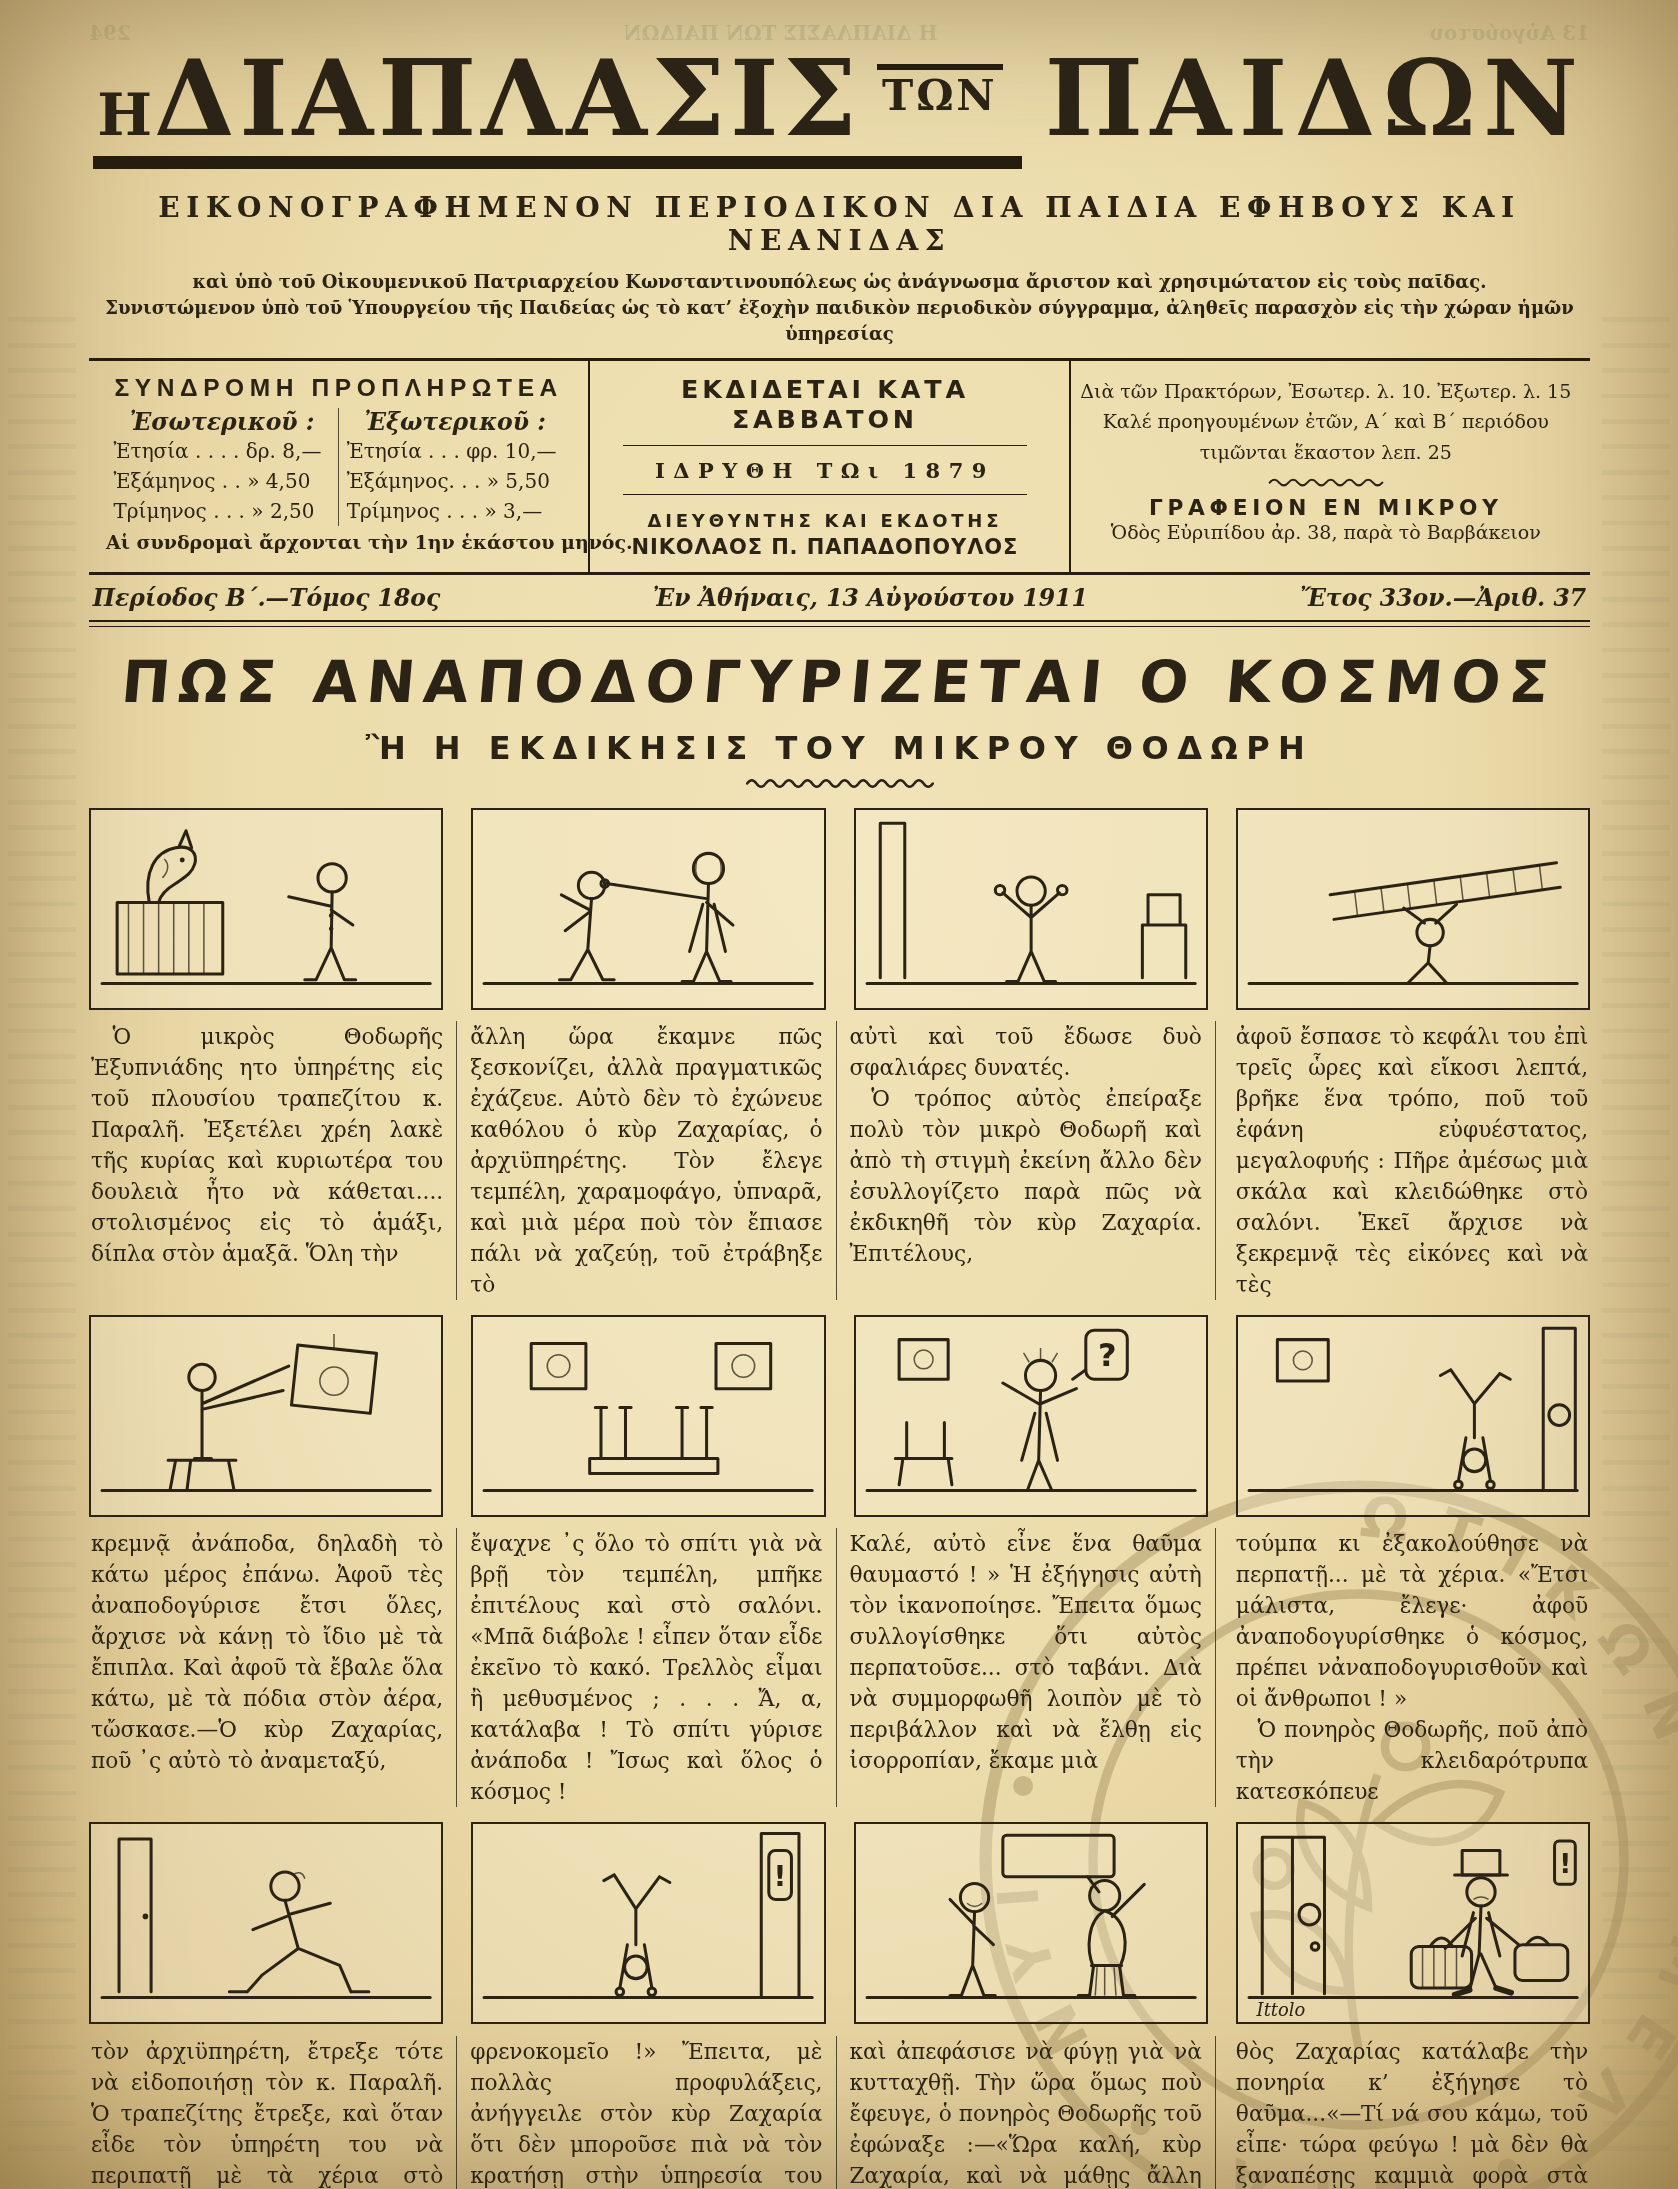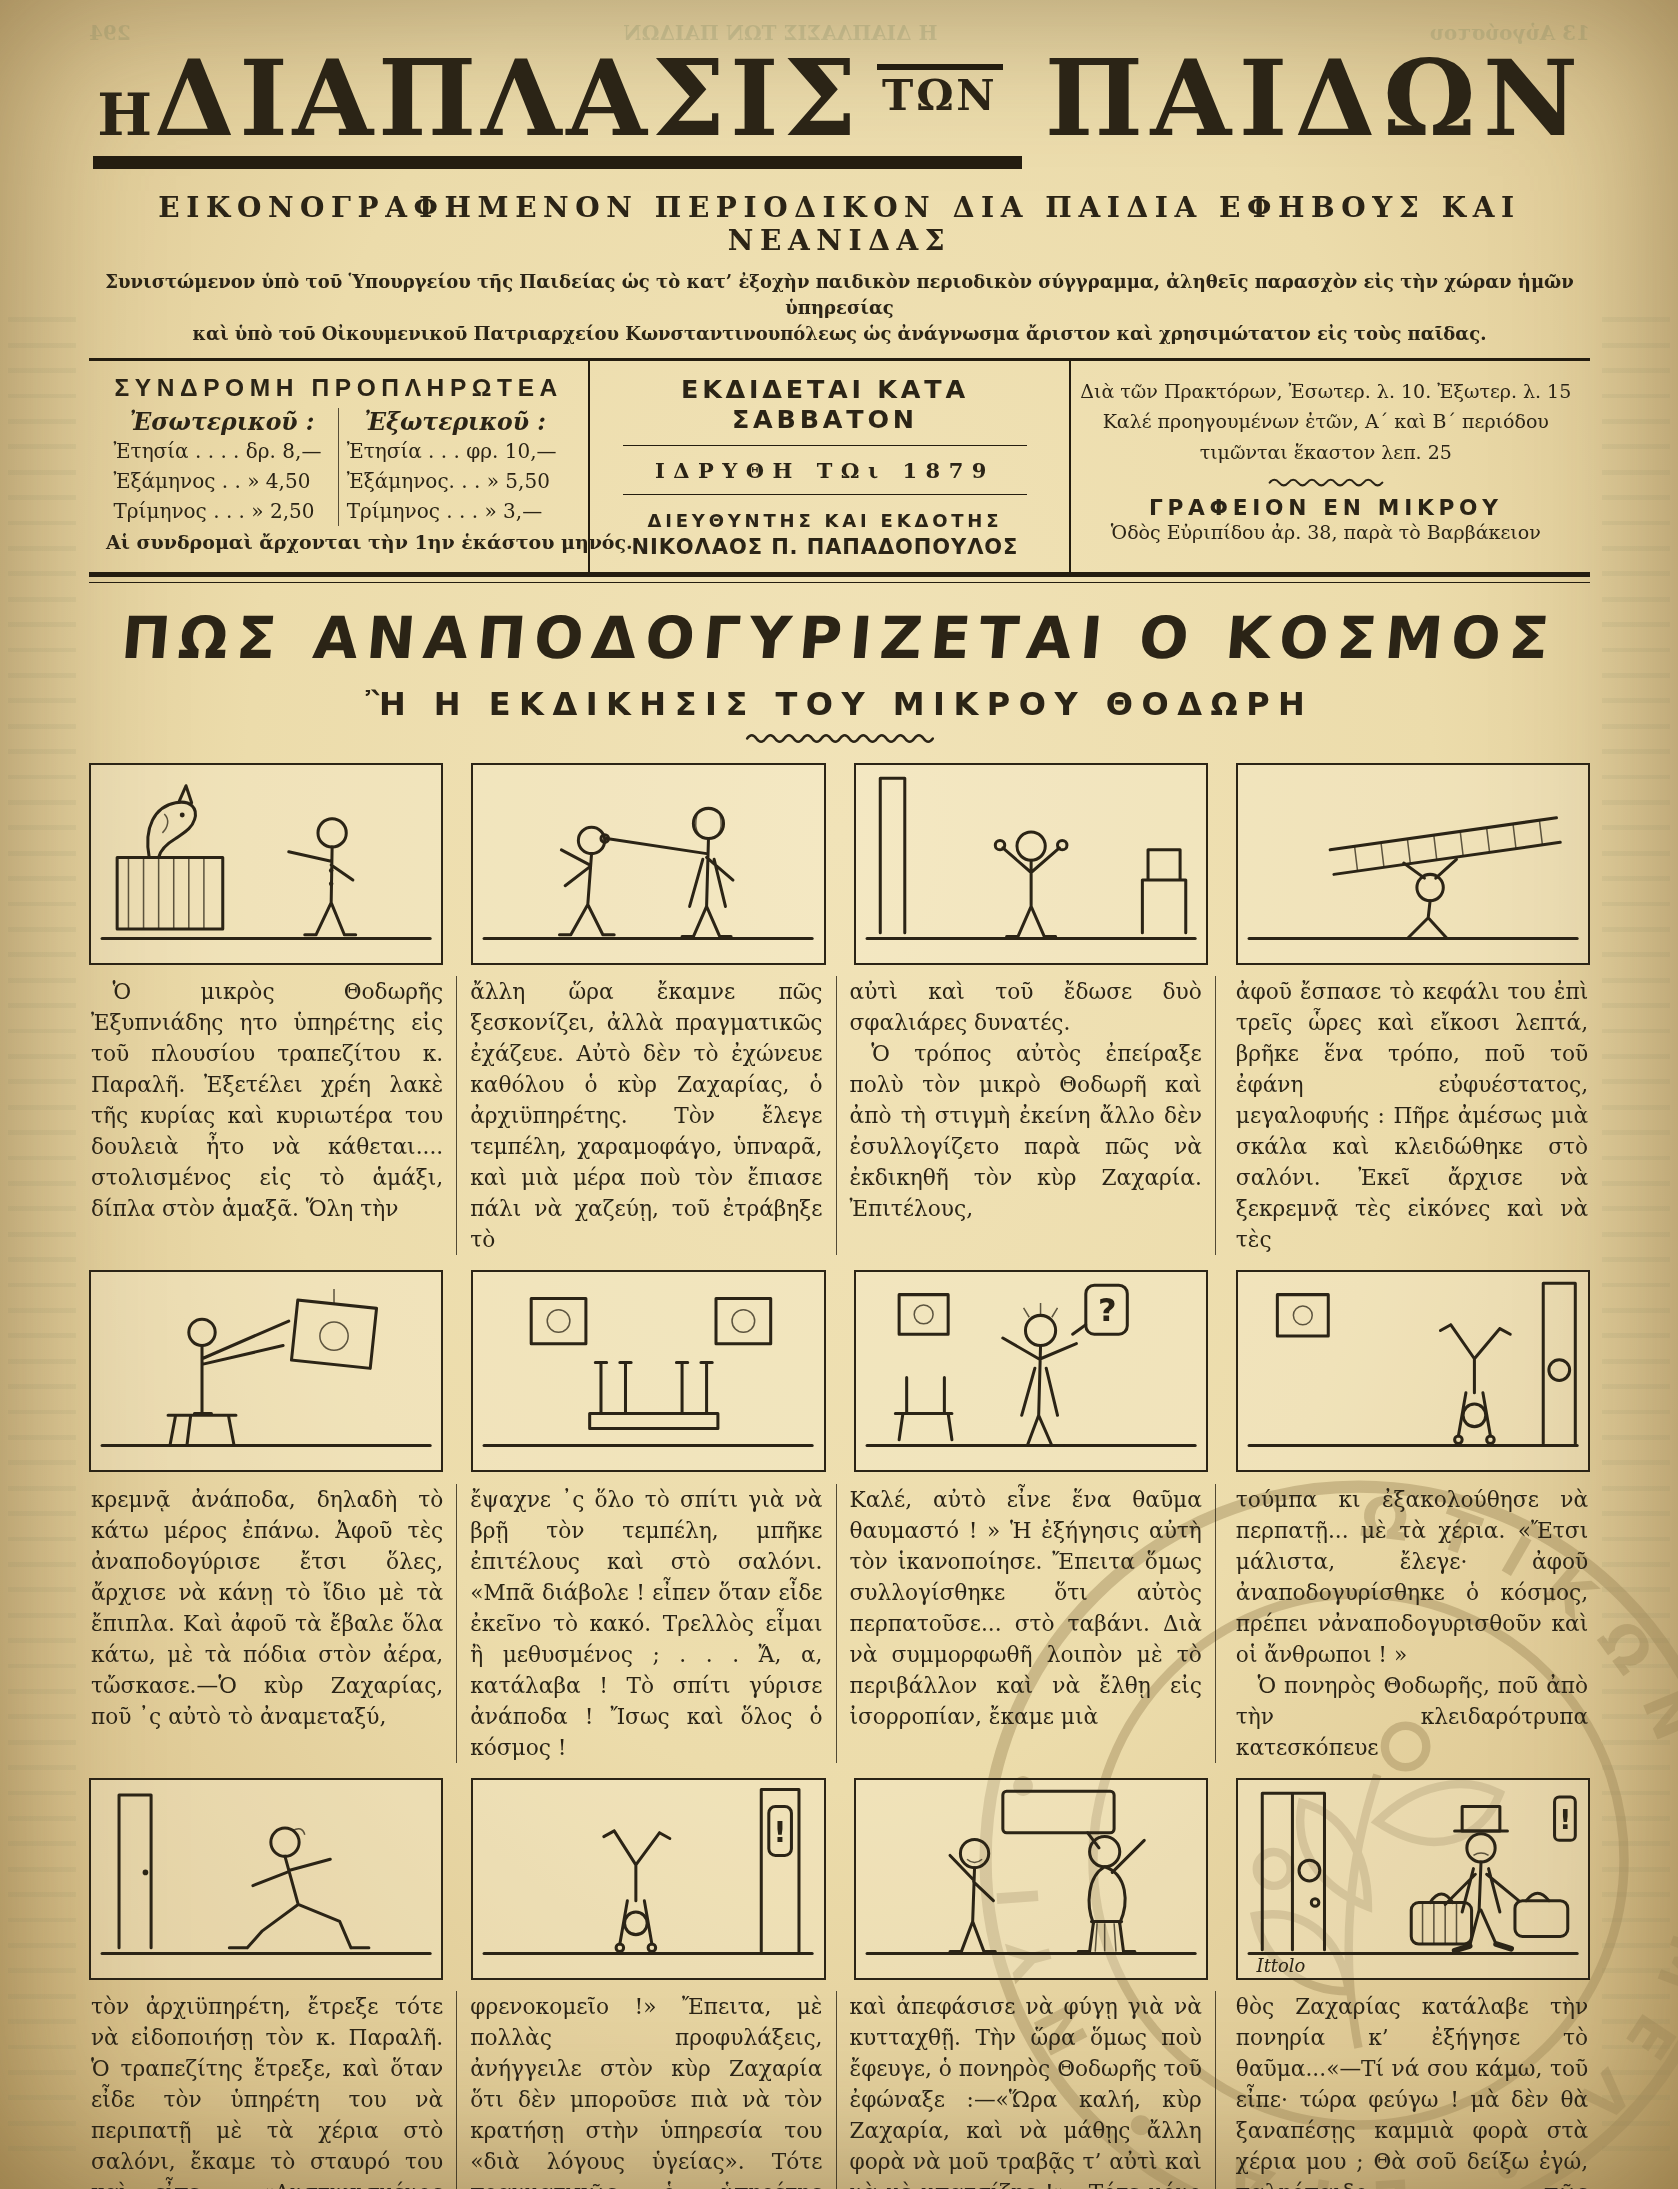--- a/index.html
+++ b/index.html
@@ -92,22 +92,22 @@
       <span>13 Αὐγούστου</span>
       <span>Η ΔΙΑΠΛΑΣΙΣ ΤΩΝ ΠΑΙΔΩΝ</span>
       <span>294</span>
     </div>
 
     <div class="masthead">
       <span class="mh-left"><span class="mh-eta">Η</span><span class="mh-main">ΔΙΑΠΛΑΣΙΣ</span><span class="mh-ton">ΤΩΝ</span></span><span class="mh-paidon">ΠΑΙΔΩΝ</span>
     </div>
     <div class="subtitle">ΕΙΚΟΝΟΓΡΑΦΗΜΕΝΟΝ ΠΕΡΙΟΔΙΚΟΝ ΔΙΑ ΠΑΙΔΙΑ ΕΦΗΒΟΥΣ ΚΑΙ ΝΕΑΝΙΔΑΣ</div>
     <div class="endorsement">
+      <div>καὶ ὑπὸ τοῦ Οἰκουμενικοῦ Πατριαρχείου Κωνσταντινουπόλεως ὡς ἀνάγνωσμα ἄριστον καὶ χρησιμώτατον εἰς τοὺς παῖδας.</div>
       <div>Συνιστώμενον ὑπὸ τοῦ Ὑπουργείου τῆς Παιδείας ὡς τὸ κατ’ ἐξοχὴν παιδικὸν περιοδικὸν σύγγραμμα, ἀληθεῖς παρασχὸν εἰς τὴν χώραν ἡμῶν ὑπηρεσίας</div>
-      <div>καὶ ὑπὸ τοῦ Οἰκουμενικοῦ Πατριαρχείου Κωνσταντινουπόλεως ὡς ἀνάγνωσμα ἄριστον καὶ χρησιμώτατον εἰς τοὺς παῖδας.</div>
     </div>
 
     <div class="infobar">
       <div class="cell cell-sub">
         <div class="sub-title">ΣΥΝΔΡΟΜΗ ΠΡΟΠΛΗΡΩΤΕΑ</div>
         <div class="sub-cols">
           <div class="sub-col">
             <div class="sub-label">Ἐσωτερικοῦ :</div>
             <div class="sub-row">Ἐτησία . . . . δρ. 8,—</div>
             <div class="sub-row">Ἐξάμηνος . .  »  4,50</div>
@@ -139,20 +139,25 @@
         <div class="squig-wrap">
           <svg width="122" height="11.3" viewBox="0 0 130 12">
               <path class="ink" style="stroke-width:2.2" d="M5 7 Q10 1 15 7 T25 7 T35 7 T45 7 T55 7 T65 7 T75 7 T85 7 T95 7 T105 7 T115 7 T125 7"></path>
             </svg>
         </div>
         <div class="office1">ΓΡΑΦΕΙΟΝ ΕΝ ΜΙΚΡΟΥ</div>
         <div class="office2">Ὁδὸς Εὐριπίδου ἀρ. 38, παρὰ τὸ Βαρβάκειον</div>
       </div>
     </div>
 
+    <div class="dateline">
+      <span>Περίοδος Β΄.—Τόμος 18ος</span>
+      <span>Ἐν Ἀθήναις, 13 Αὐγούστου 1911</span>
+      <span>Ἔτος 33ον.—Ἀριθ. 37</span>
+    </div>
     <div class="rule-double"></div>
 
     <div class="headline">ΠΩΣ ΑΝΑΠΟΔΟΓΥΡΙΖΕΤΑΙ Ο ΚΟΣΜΟΣ</div>
     <div class="subheadline">Ἢ Η ΕΚΔΙΚΗΣΙΣ ΤΟΥ ΜΙΚΡΟΥ ΘΟΔΩΡΗ</div>
     <div class="squig-wrap">
       <svg width="198" height="13" viewBox="0 0 210 14">
           <path class="ink" style="stroke-width:2.6" d="M5 8 Q10 1 15 8 T25 8 T35 8 T45 8 T55 8 T65 8 T75 8 T85 8 T95 8 T105 8 T115 8 T125 8 T135 8 T145 8 T155 8 T165 8 T175 8 T185 8 T195 8 T205 8"></path>
         </svg>
     </div>
 

